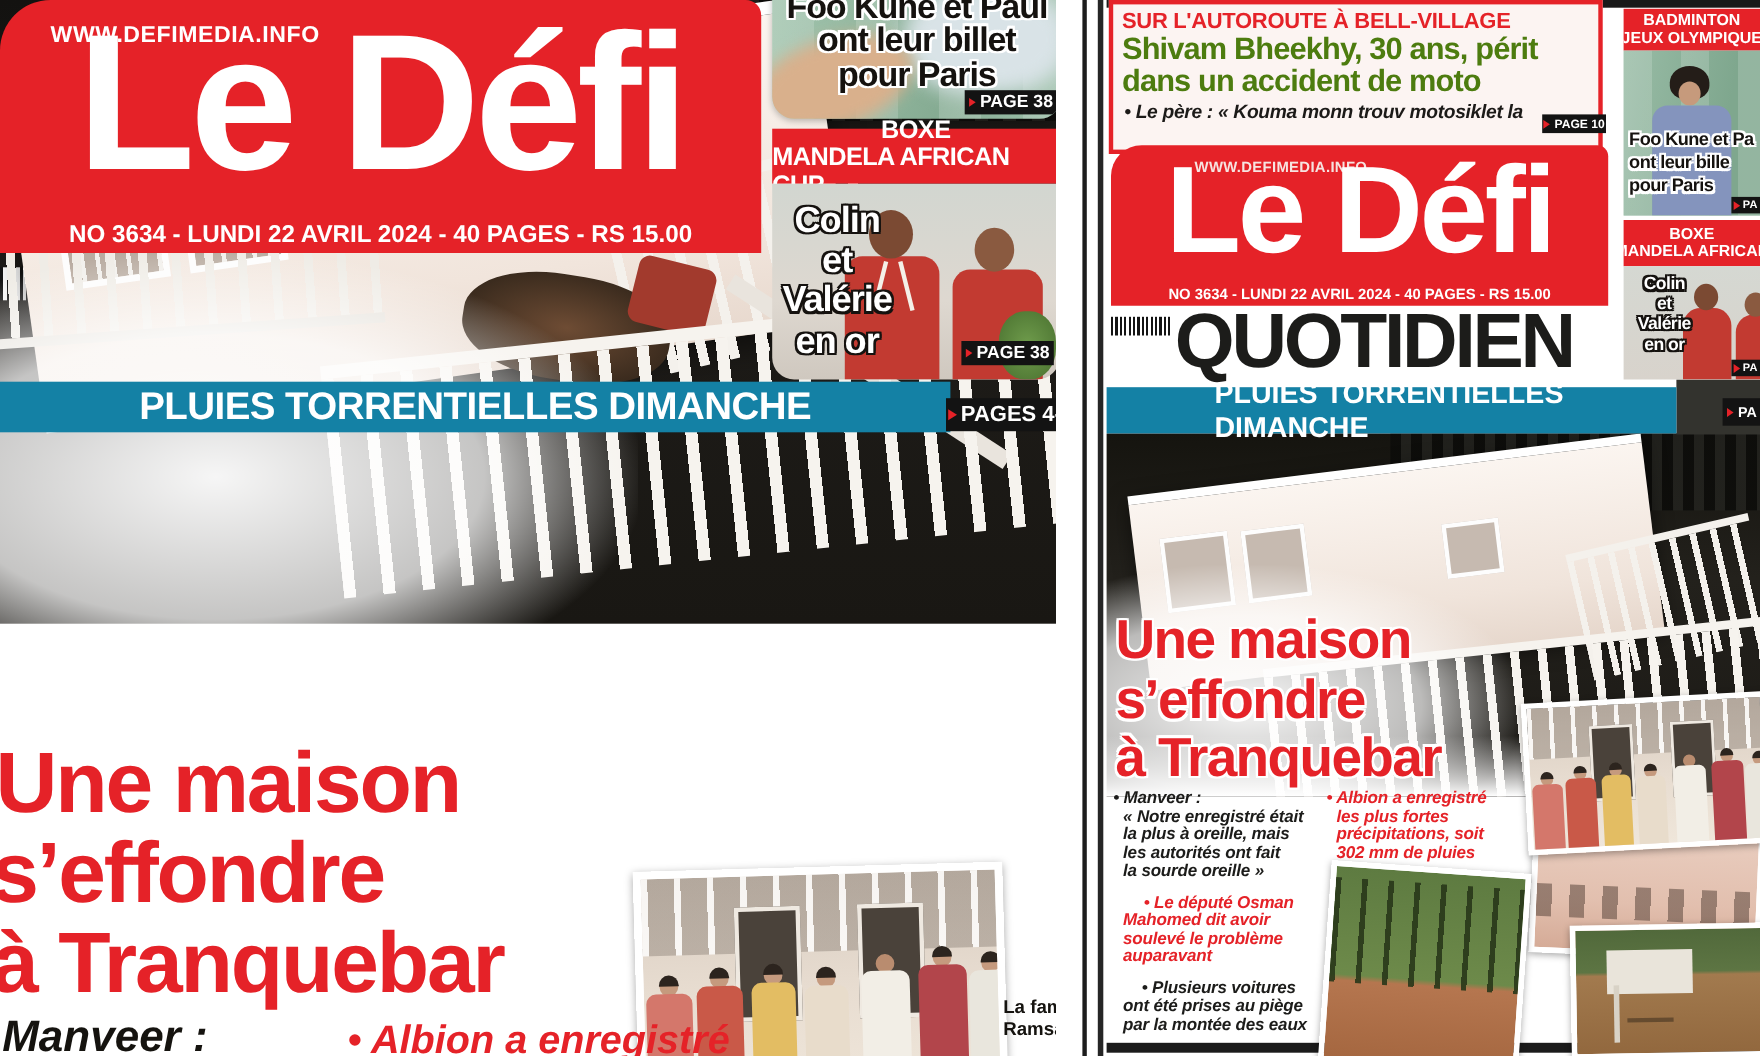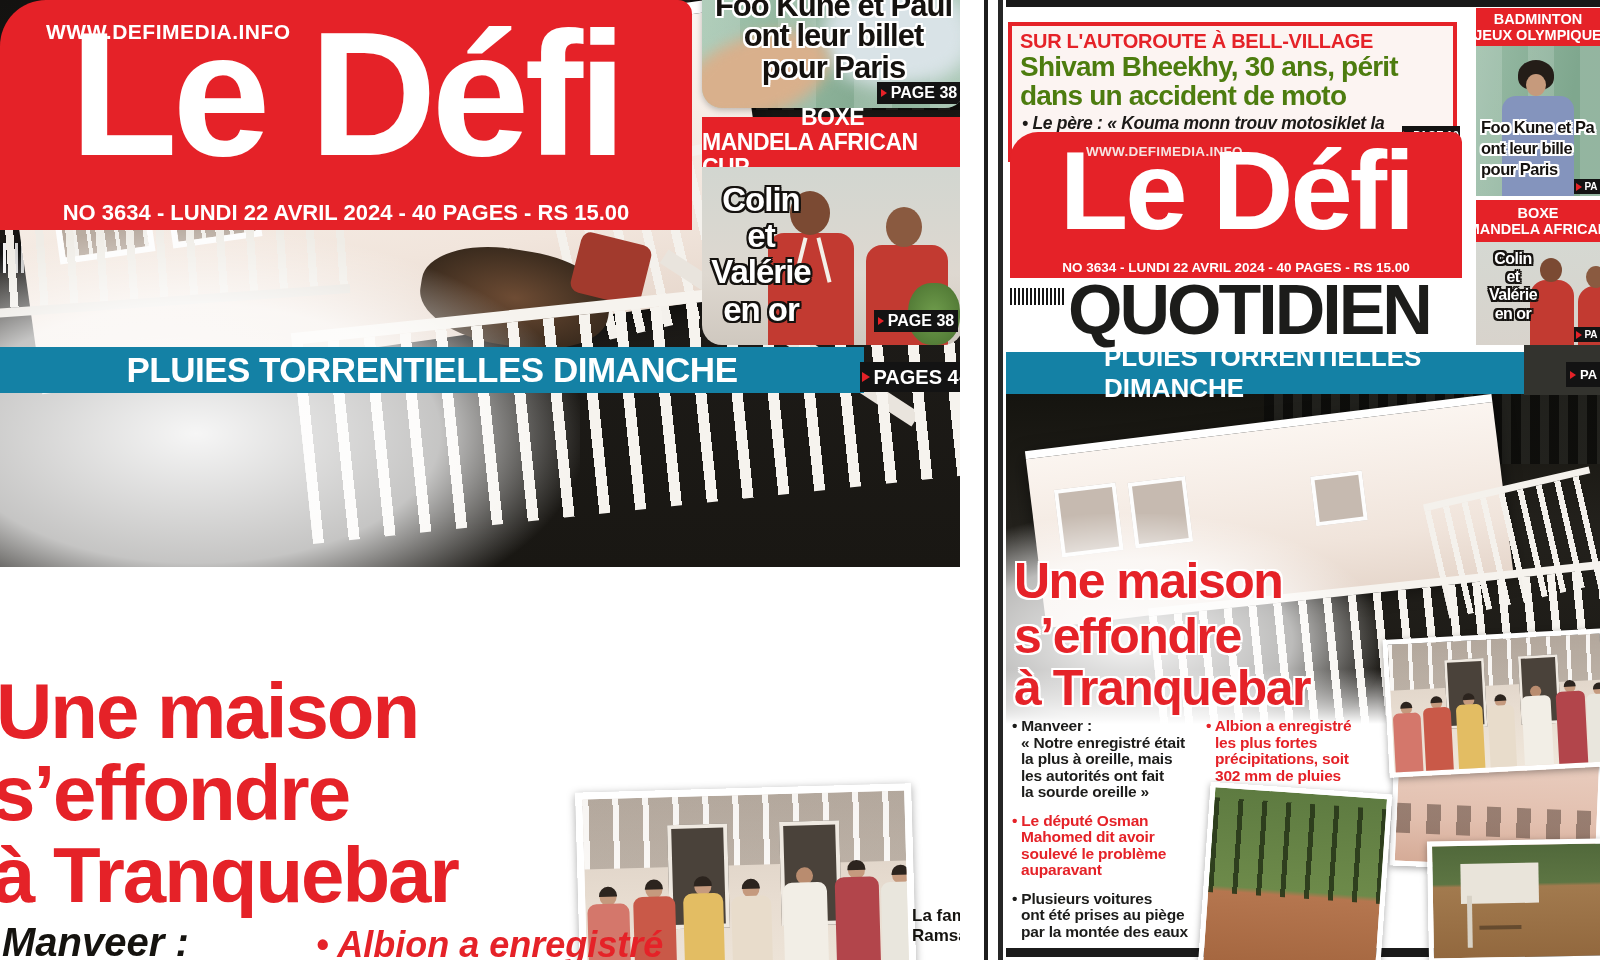--- a/index.html
+++ b/index.html
@@ -111,21 +111,21 @@
   #lp-boxe-tag{font-size:16px;width:84px;height:22px;}
 
   
   #gutter{left:960px;top:0;width:46px;height:960px;background:#fff;z-index:10;}
   #gut-l1{left:24px;top:0;width:4px;height:960px;background:#1d1d1d;position:absolute;}
   #gut-l2{left:38px;top:0;width:5px;height:960px;background:#262626;position:absolute;}
 
   
   #rp{left:1004px;top:0;width:596px;height:960px;overflow:hidden;background:#fff;}
   #rp-topbar{left:0;top:0;width:596px;height:7px;background:#191919;}
-  #rp-topbox{left:4px;top:22px;width:449px;height:140px;background:#fcf4f2;border:4px solid #e52228;box-sizing:border-box;}
+  #rp-topbox{left:4px;top:0;width:449px;height:140px;background:#fcf4f2;border:4px solid #e52228;box-sizing:border-box;}
   #rp-kicker{left:8px;top:4px;color:#e52228;font-size:20px;font-weight:700;letter-spacing:-.3px;}
   .rp-th{left:8px;color:#4d7c0f;font-size:28px;font-weight:700;letter-spacing:-.8px;line-height:29px;}
   #rp-th1{top:26px;} #rp-th2{top:55px;}
   .rp-q{color:#1c1a18;font-size:17.5px;font-weight:700;font-style:italic;letter-spacing:-.3px;}
   #rp-q1{left:10px;top:87px;} #rp-q2{left:20px;top:107px;}
   #rp-top-tag{left:390px;top:100px;width:58px;height:17px;font-size:11px;}
   #rp-mast{left:6px;top:132px;width:452px;height:146px;background:#e52228;border-radius:28px 10px 0 0;}
   #rp-web{left:76px;top:12px;color:#f6e3e0;font-size:13.5px;font-weight:700;letter-spacing:.3px;}
   #rp-logo{left:0;right:0;top:-10px;text-align:center;color:#fff;font-size:112px;font-weight:700;
       letter-spacing:-3px;line-height:138px;}
@@ -154,25 +154,25 @@
       background:repeating-linear-gradient(90deg,#f6f3ee 0 8px,rgba(0,0,0,0) 8px 25px);
       border-top:8px solid #f6f3ee;}
   .rp-glow{position:absolute;left:-40px;top:120px;width:420px;height:230px;
       background:radial-gradient(ellipse at 40% 55%,rgba(255,255,255,.96) 0%,rgba(255,255,255,.7) 45%,rgba(255,255,255,0) 72%);}
   .rp-fade{position:absolute;left:0;bottom:0;width:100%;height:55px;
       background:linear-gradient(180deg,rgba(255,255,255,0),rgba(255,255,255,1));}
 
   .rp-headline{z-index:3;color:#e52228;font-weight:700;font-size:50px;letter-spacing:-1.5px;line-height:1;}
   #rp-h1{left:10px;top:556px;} #rp-h2{left:10px;top:611px;} #rp-h3{left:10px;top:663px;}
 
-  .rp-col{z-index:3;font-weight:700;font-size:15.5px;line-height:16.5px;letter-spacing:-.2px;}
+  .rp-col{z-index:3;font-style:italic;font-weight:700;font-size:15.5px;line-height:16.5px;letter-spacing:-.2px;}
   #rp-col1{left:8px;top:718px;width:192px;}
   #rp-col2{left:202px;top:718px;width:200px;}
   .ind{padding-left:9px;}
-  .b-gap{margin-top:12px;}
+  .b-gap{margin-top:12px;text-align:center;}
 
   
   .snap{position:absolute;border:5px solid #fff;box-shadow:0 2px 7px rgba(0,0,0,.35);overflow:hidden;}
   #rp-treephoto{left:200px;top:788px;width:172px;height:178px;transform:rotate(4deg);z-index:8;
       background:linear-gradient(180deg,#5e7b41 0%,#6d8a4a 55%,#b5764f 58%,#a4663f 100%);}
   #rp-treephoto .trunks{position:absolute;left:0;top:10px;width:100%;height:95px;
       background:repeating-linear-gradient(90deg,rgba(40,55,25,.9) 0 5px,rgba(0,0,0,0) 5px 24px);}
   #rp-family{left:382px;top:634px;width:212px;height:128px;transform:rotate(-3deg);z-index:7;
       background:linear-gradient(180deg,#d8ccc0 0%,#e8ddd1 55%,#efe6da 100%);}
   #rp-family .fam-scene{position:absolute;left:0;top:0;width:322px;height:196px;transform:scale(.66);transform-origin:0 0;}

